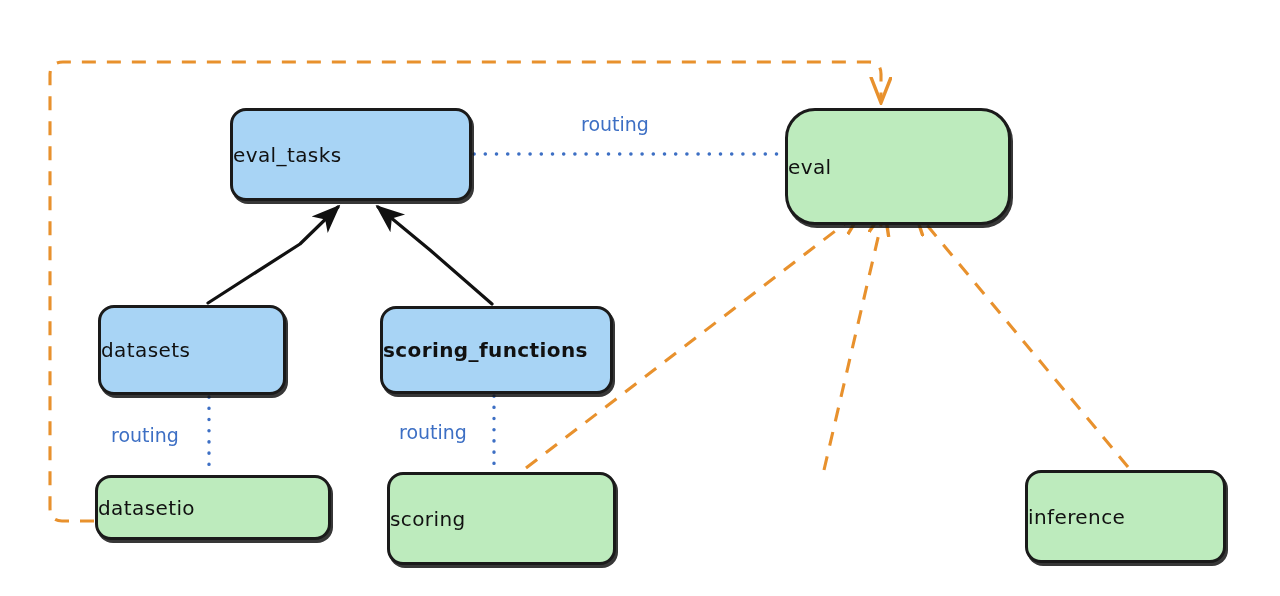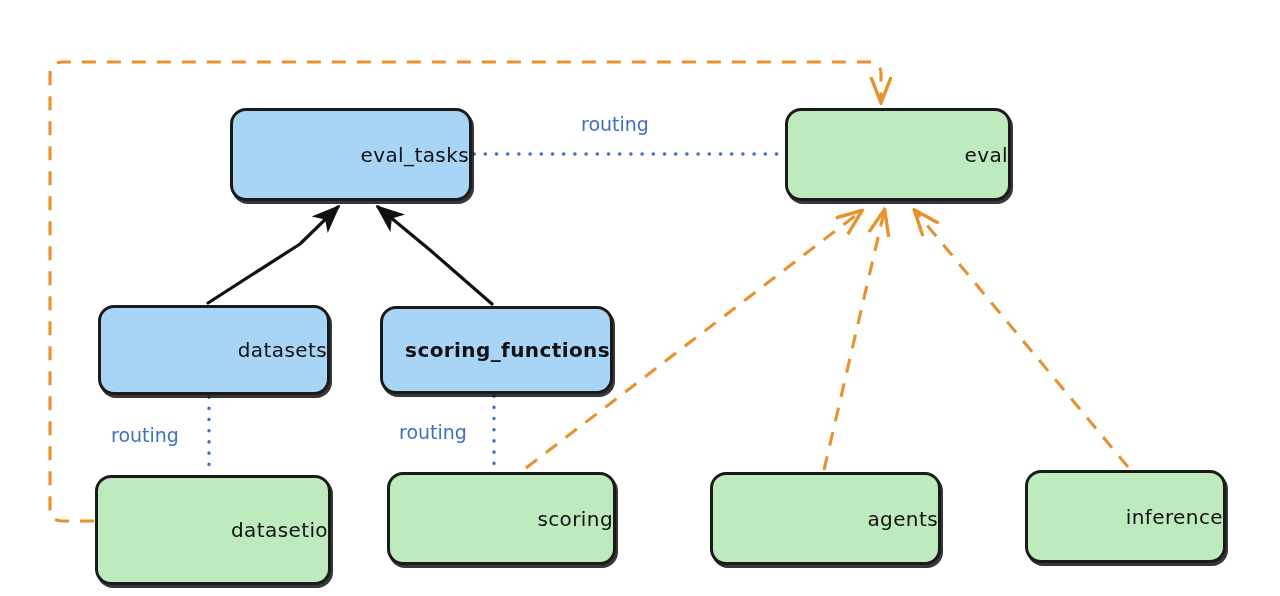--- a/index.html
+++ b/index.html
@@ -25,21 +25,21 @@
     width: 1280px;
     height: 596px;
   }
   .node {
     position: absolute;
     box-sizing: border-box;
     border: 3px solid #1a1a1a;
     border-radius: 16px;
     display: flex;
     align-items: center;
-    justify-content: flex-end;
+    justify-content: flex-start;
     box-shadow: 2px 3px 0 rgba(20,20,20,0.85);
   }
   .node-blue {
     background: #a8d4f5;
   }
   .node-green {
     background: #bdebbd;
   }
   .node-label {
     font-family: "DejaVu Sans", sans-serif;
@@ -90,43 +90,40 @@
 
     <path d="M 824,470 L 884,212" fill="none" stroke="#e8912d" stroke-width="3.1" stroke-linecap="butt" stroke-dasharray="14 11" marker-end="url(#arrow-orange)"></path>
 
     <path d="M 1128,467 L 916,212" fill="none" stroke="#e8912d" stroke-width="3.1" stroke-linecap="butt" stroke-dasharray="14 11" marker-end="url(#arrow-orange)"></path>
   </svg>
 
   <div class="node node-blue" style="left:230px; top:108px; width:242px; height:93px;">
     <span class="node-label">eval_tasks</span>
   </div>
 
-  <div class="node node-green" style="left:785px; top:108px; width:226px; height:93px;">
+  <div class="node node-green" style="left:785px; top:108px; width:226px; height:117px;border-radius:30px;">
     <span class="node-label">eval</span>
   </div>
 
-  <div class="node node-blue" style="left:98px; top:305px; width:232px; height:90px;padding-left:24px;">
+  <div class="node node-blue" style="left:98px; top:305px; width:188px; height:90px;">
     <span class="node-label">datasets</span>
   </div>
 
   <div class="node node-blue" style="left:380px; top:306px; width:233px; height:88px;font-weight:bold;">
     <span class="node-label">scoring_functions</span>
   </div>
 
-  <div class="node node-green" style="left:95px; top:475px; width:236px; height:110px;">
+  <div class="node node-green" style="left:95px; top:475px; width:236px; height:65px;">
     <span class="node-label">datasetio</span>
   </div>
 
-  <div class="node node-green" style="left:387px; top:472px; width:229px; height:93px;padding-left:12px;">
+  <div class="node node-green" style="left:387px; top:472px; width:229px; height:93px;">
     <span class="node-label">scoring</span>
   </div>
 
-  <div class="node node-green" style="left:710px; top:472px; width:231px; height:93px;">
-    <span class="node-label">agents</span>
-  </div>
 
   <div class="node node-green" style="left:1025px; top:470px; width:201px; height:93px;">
     <span class="node-label">inference</span>
   </div>
 
   <span class="edge-label" style="left:578px; top:113px;">routing</span>
 
   <span class="edge-label" style="left:108px; top:424px;">routing</span>
 
   <span class="edge-label" style="left:396px; top:421px;">routing</span>

